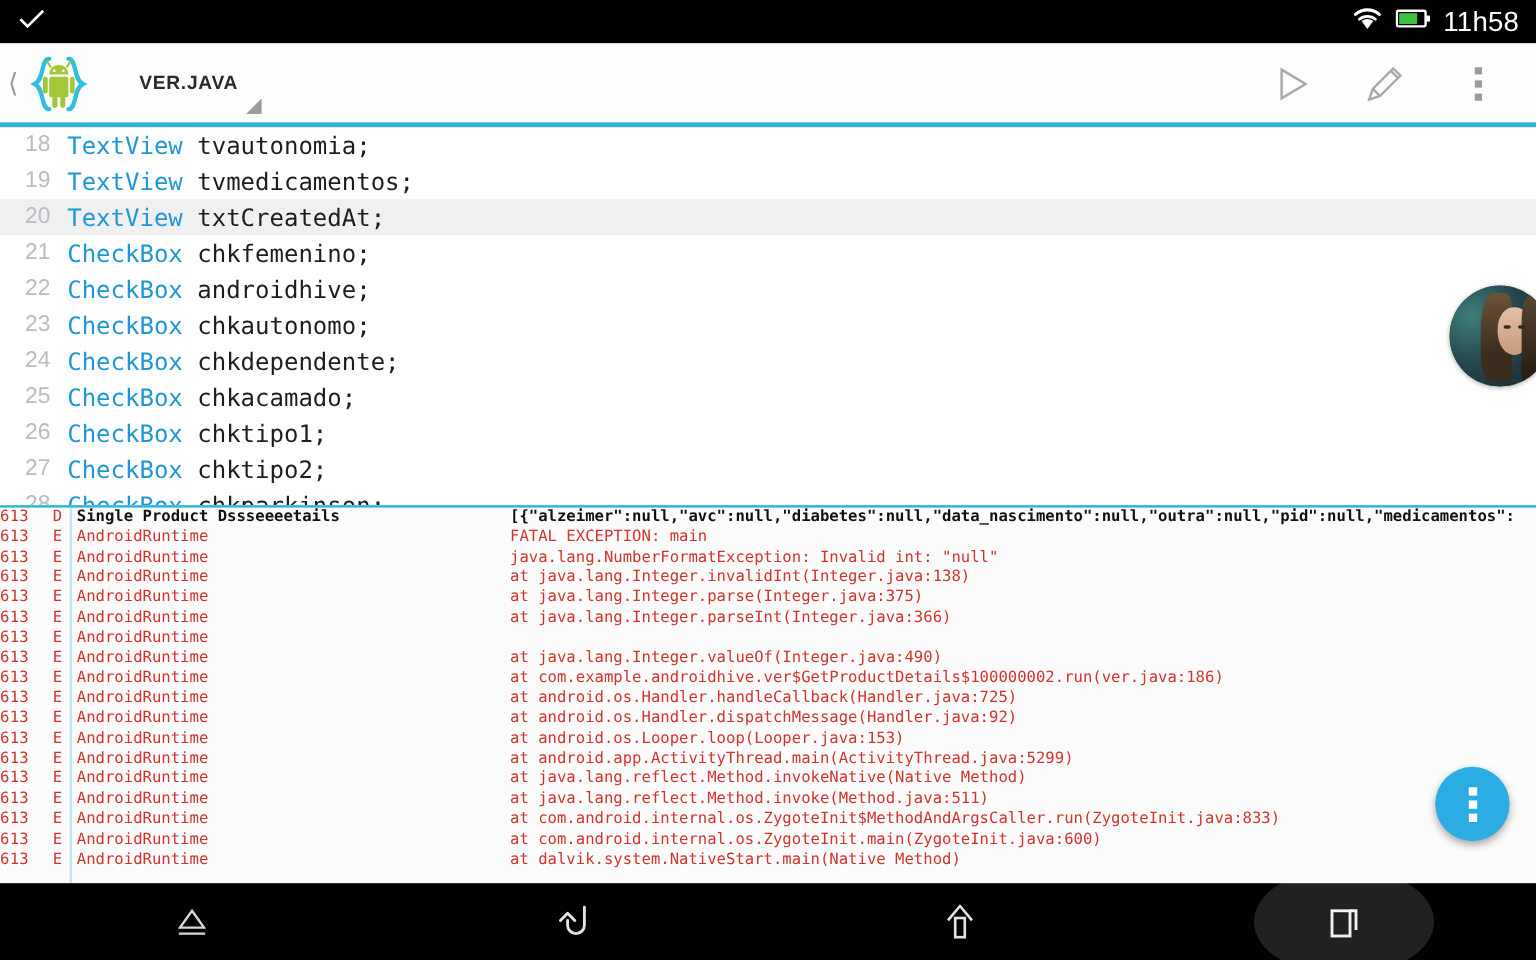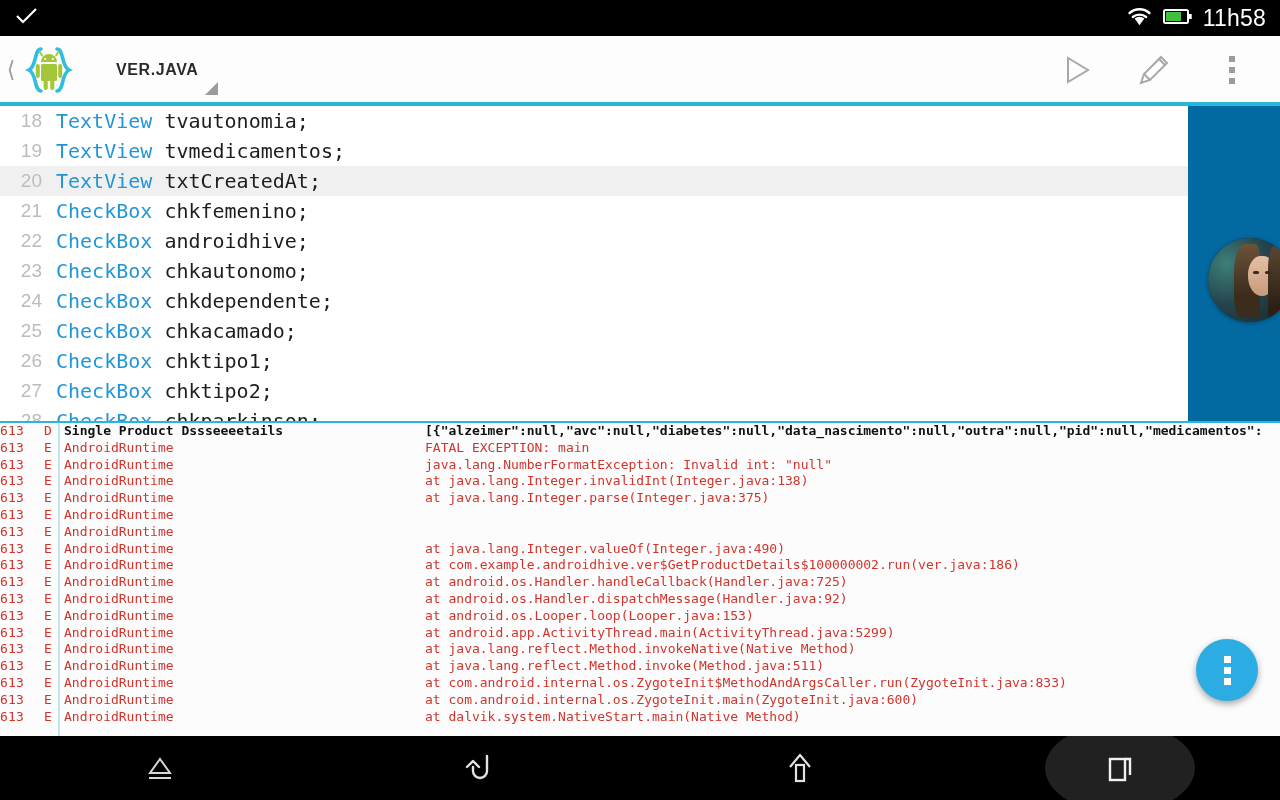--- a/index.html
+++ b/index.html
@@ -11,21 +11,21 @@
     width: 1280px;
     height: 800px;
     overflow: hidden;
     font-family: "Liberation Sans", sans-serif;
     -webkit-font-smoothing: antialiased;
   }
   #screen {
     position: relative;
     width: 1280px;
     height: 800px;
-    background: #0369a1;
+    background: #d946ef;
     overflow: hidden;
   }
 
   
   #statusbar {
     position: absolute;
     top: 0; left: 0;
     width: 1280px;
     height: 36px;
     background: #000000;
@@ -113,21 +113,21 @@
     position: absolute;
     top: 102px; left: 0;
     width: 1280px; height: 4px;
     background: #29b6d8;
   }
 
   
   #editor {
     position: absolute;
     top: 106px; left: 0;
-    width: 1188px;
+    width: 1280px;
     height: 315px;
     background: #ffffff;
     overflow: hidden;
   }
   .code-line {
     position: relative;
     height: 30px;
     line-height: 30px;
     white-space: pre;
     font-family: "DejaVu Sans Mono", "Liberation Mono", monospace;
@@ -473,20 +473,21 @@
         <div class="log-row err">
           <span class="pid">7613</span>
           <span class="lvl">E</span>
           <span class="tag">AndroidRuntime</span>
           <span class="msg">at java.lang.Integer.parse(Integer.java:375)</span>
         </div>
         <div class="log-row err">
           <span class="pid">7613</span>
           <span class="lvl">E</span>
           <span class="tag">AndroidRuntime</span>
+          <span class="msg">at java.lang.Integer.parseInt(Integer.java:366)</span>
         </div>
         <div class="log-row err">
           <span class="pid">7613</span>
           <span class="lvl">E</span>
           <span class="tag">AndroidRuntime</span>
         </div>
         <div class="log-row err">
           <span class="pid">7613</span>
           <span class="lvl">E</span>
           <span class="tag">AndroidRuntime</span>

